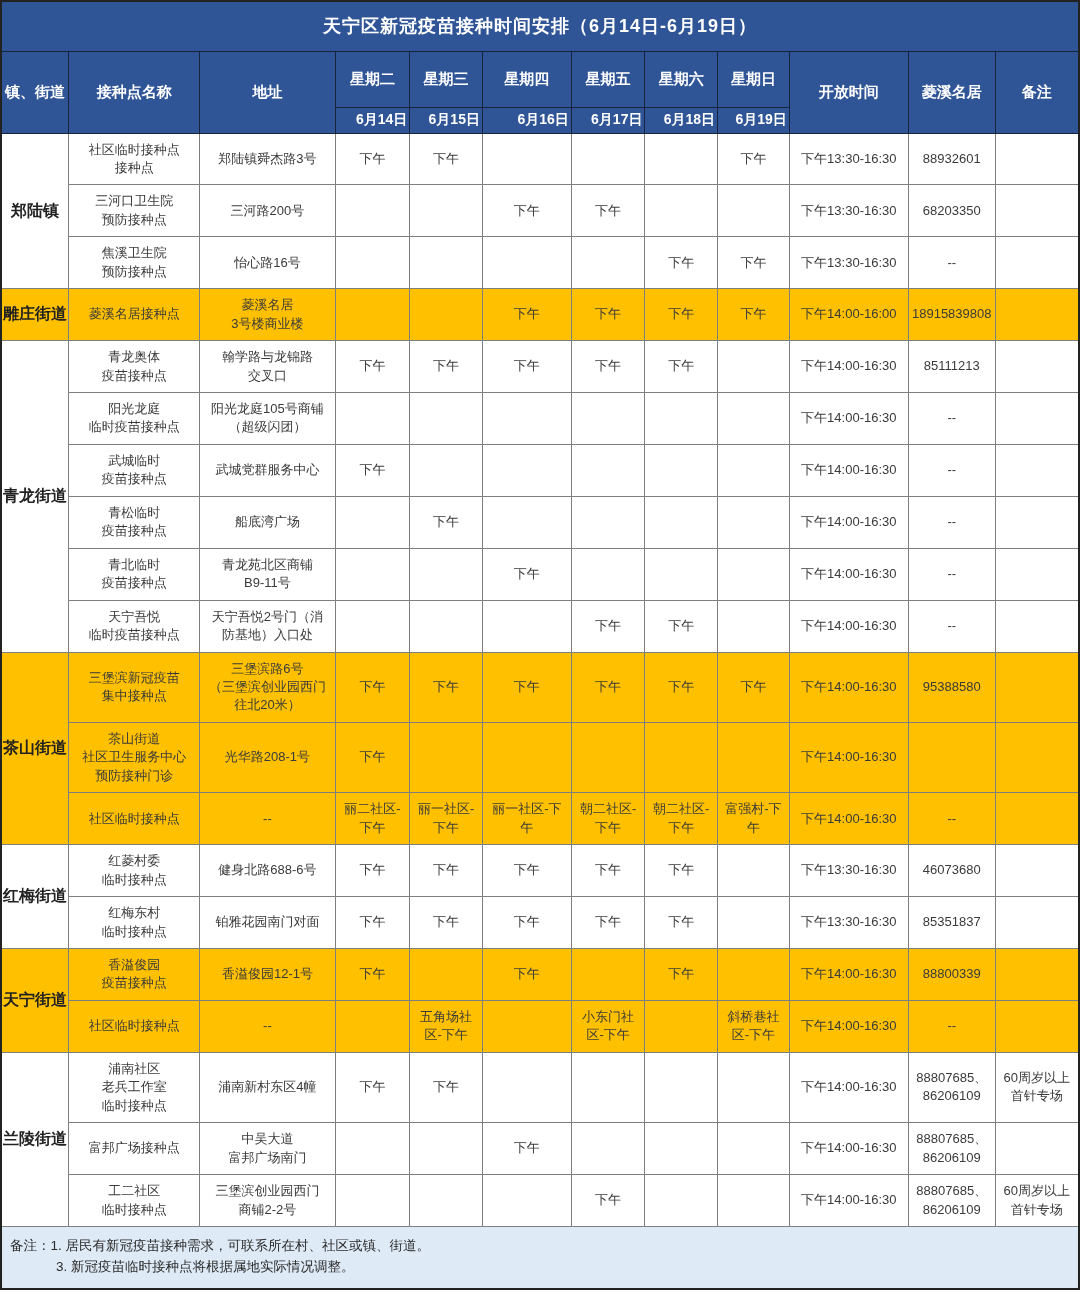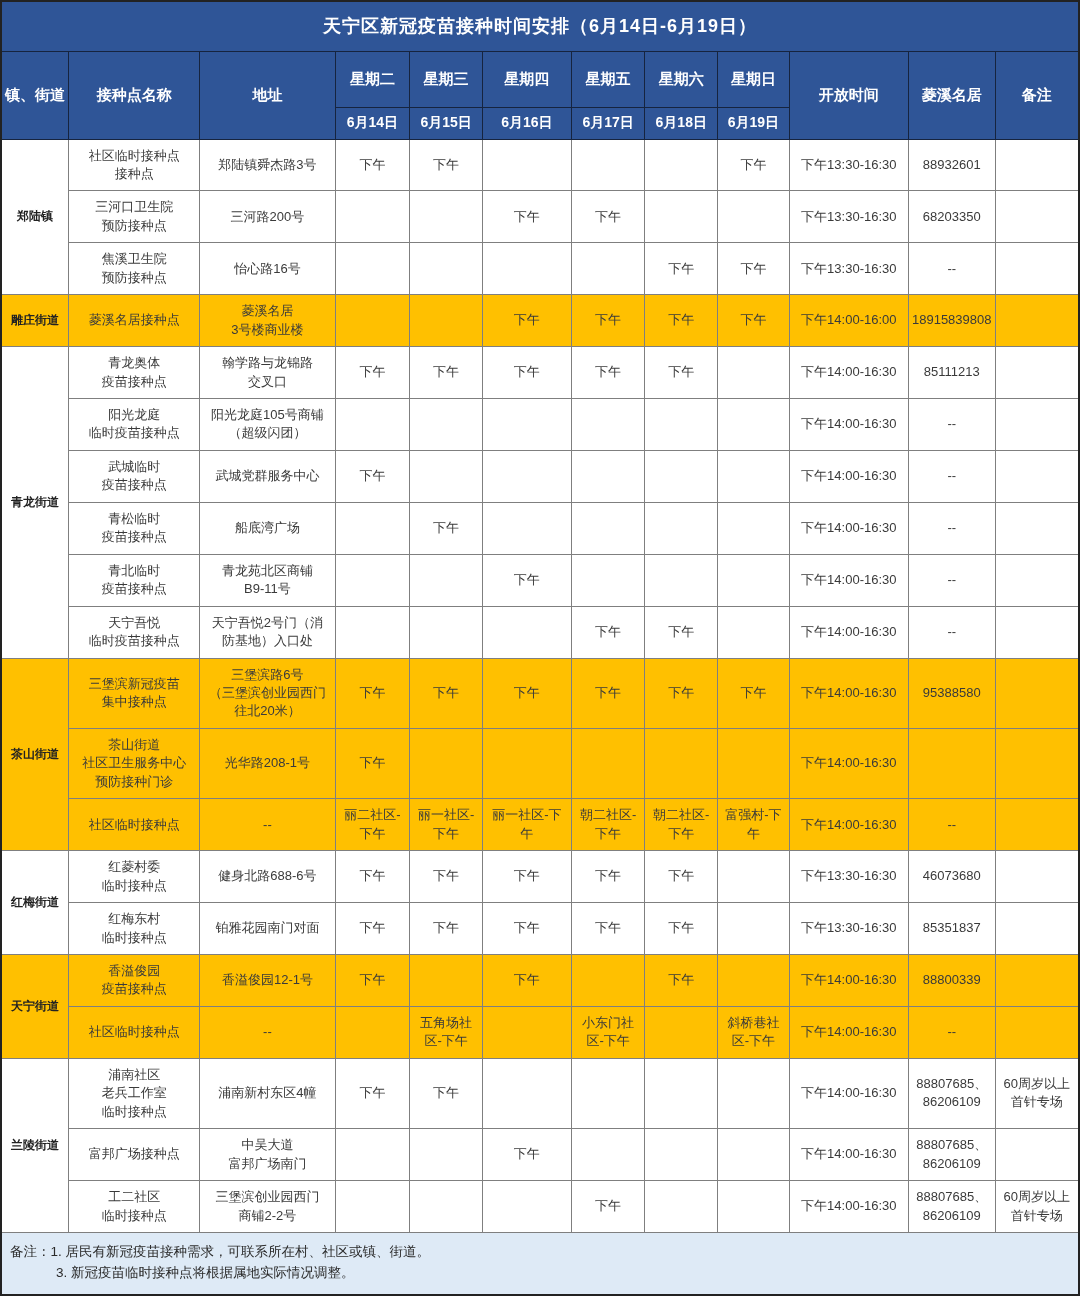--- a/index.html
+++ b/index.html
@@ -32,37 +32,37 @@
     text-align:center;
     vertical-align:middle;
     padding:2px;
   }
   tr.title-row th{
     font-size:18px;
     height:50px;
     letter-spacing:1px;
   }
   tr.head-row1 th{font-size:15px;height:56px;line-height:1.35;}
-  tr.head-row2 th{font-size:14px;height:32px;font-weight:bold;}
+  tr.head-row2 th{font-size:14px;height:26px;font-weight:bold;text-align:right;}
   
   tbody td{
     border:1px solid var(--border-gray);
     text-align:center;
     vertical-align:middle;
     font-size:13px;
     line-height:1.42;
     padding:7px 3px;
     white-space:pre-line;
     word-break:break-all;
     color:var(--text-dark);
     background:#fff;
   }
   tbody td[data-name="group-cell"]{
     font-weight:bold;
-    font-size:12px;
+    font-size:16px;
     color:#222;
     padding:7px 1px;
   }
   tbody tr.hl td{background:var(--highlight);}
   
   tfoot td{
     background:var(--footer-bg);
     border:1px solid var(--border-gray);
     font-size:13.5px;
     text-align:left;

